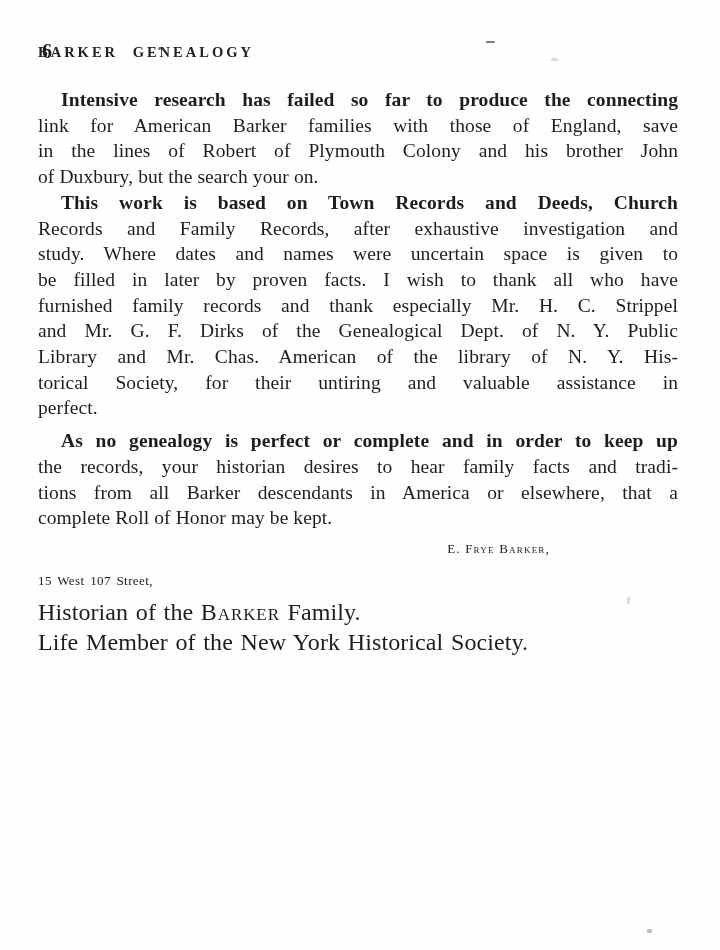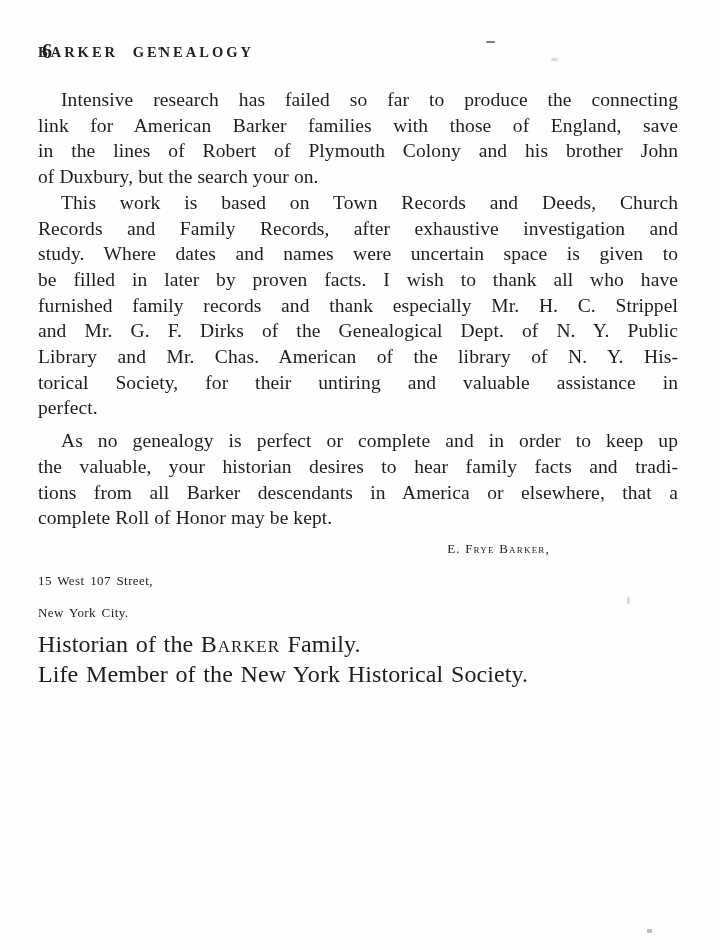--- a/index.html
+++ b/index.html
@@ -48,21 +48,21 @@
     line-height: 25.7px;
     letter-spacing: 0.1px;
   }
   .para { margin: 0; }
   .para.extra-top { margin-top: 7px; }
   .pline {
     text-align: justify;
     text-align-last: justify;
   }
   .pline.last { text-align-last: left; }
-  .pline.indent { text-indent: 23px; }
+  .pline.indent { text-indent: 23px; font-weight: bold; }
 
   
   .signature {
     margin-top: 2px;
     font-size: 13px;
     line-height: 32px;
   }
   .sig-name {
     text-align: right;
     padding-right: 128px;
@@ -119,30 +119,29 @@
         <div class="pline">study.  Where dates and names were uncertain space is given to</div>
         <div class="pline">be filled in later by proven facts.  I wish to thank all who have</div>
         <div class="pline">furnished family records and thank especially Mr. H. C. Strippel</div>
         <div class="pline">and Mr. G. F. Dirks of the Genealogical Dept. of N. Y. Public</div>
         <div class="pline">Library and Mr. Chas. American of the library of N. Y. His-</div>
         <div class="pline">torical Society, for their untiring and valuable assistance in</div>
         <div class="pline last">perfect.</div>
       </div>
       <div class="para extra-top">
         <div class="pline indent">As no genealogy is perfect or complete and in order to keep up</div>
-        <div class="pline">the valuable, your historian desires to hear family facts and tradi-</div>
+        <div class="pline">the records, your historian desires to hear family facts and tradi-</div>
         <div class="pline">tions from all Barker descendants in America or elsewhere, that a</div>
         <div class="pline last">complete Roll of Honor may be kept.</div>
       </div>
     </div>
 
   <div class="signature">
     <div class="sig-name">E. Frye Barker,</div>
     <div class="sig-addr1">15 West 107 Street,</div>
-    <div class="sig-addr2">New York City.</div>
   </div>
 
   <div class="footer-titles">
     <div class="footer-line"><span>Historian of the </span><span class="smallcaps">Barker</span><span> Family.</span></div>
     <div class="footer-line">Life Member of the New York Historical Society.</div>
   </div>
 
   <div class="artifact art-dot"></div>
   <div class="artifact art-dash"></div>
   <div class="artifact art-smudge"></div>

